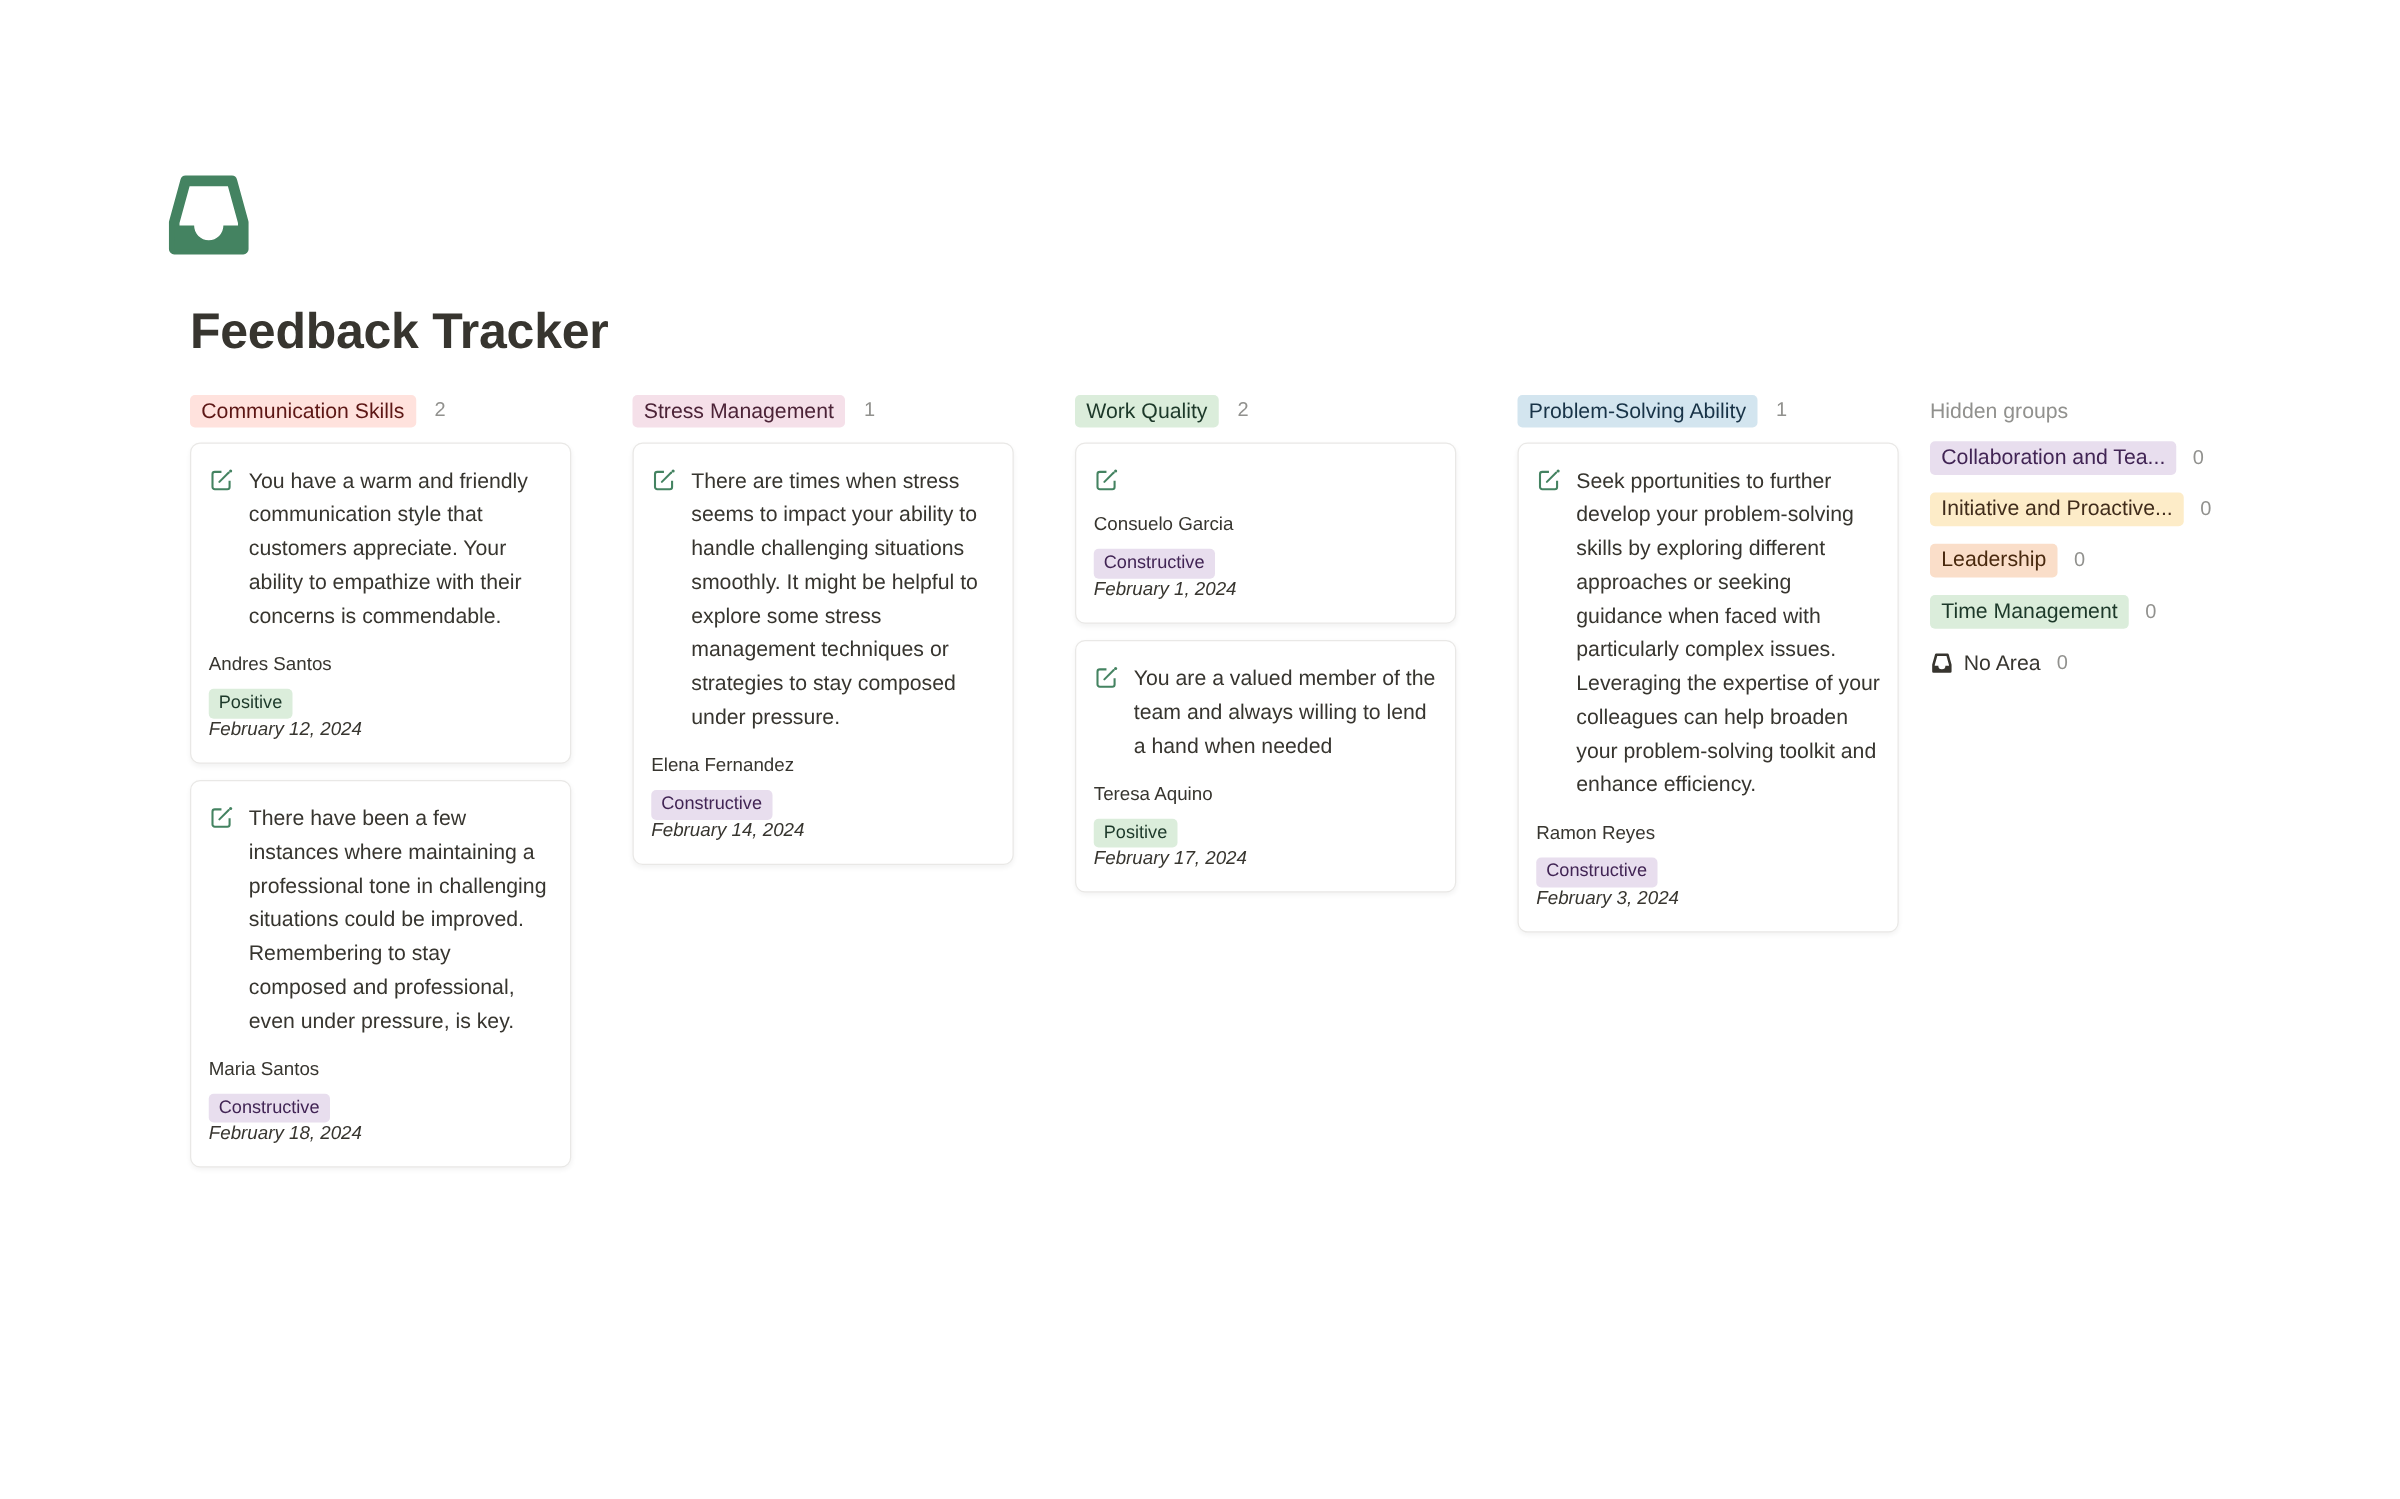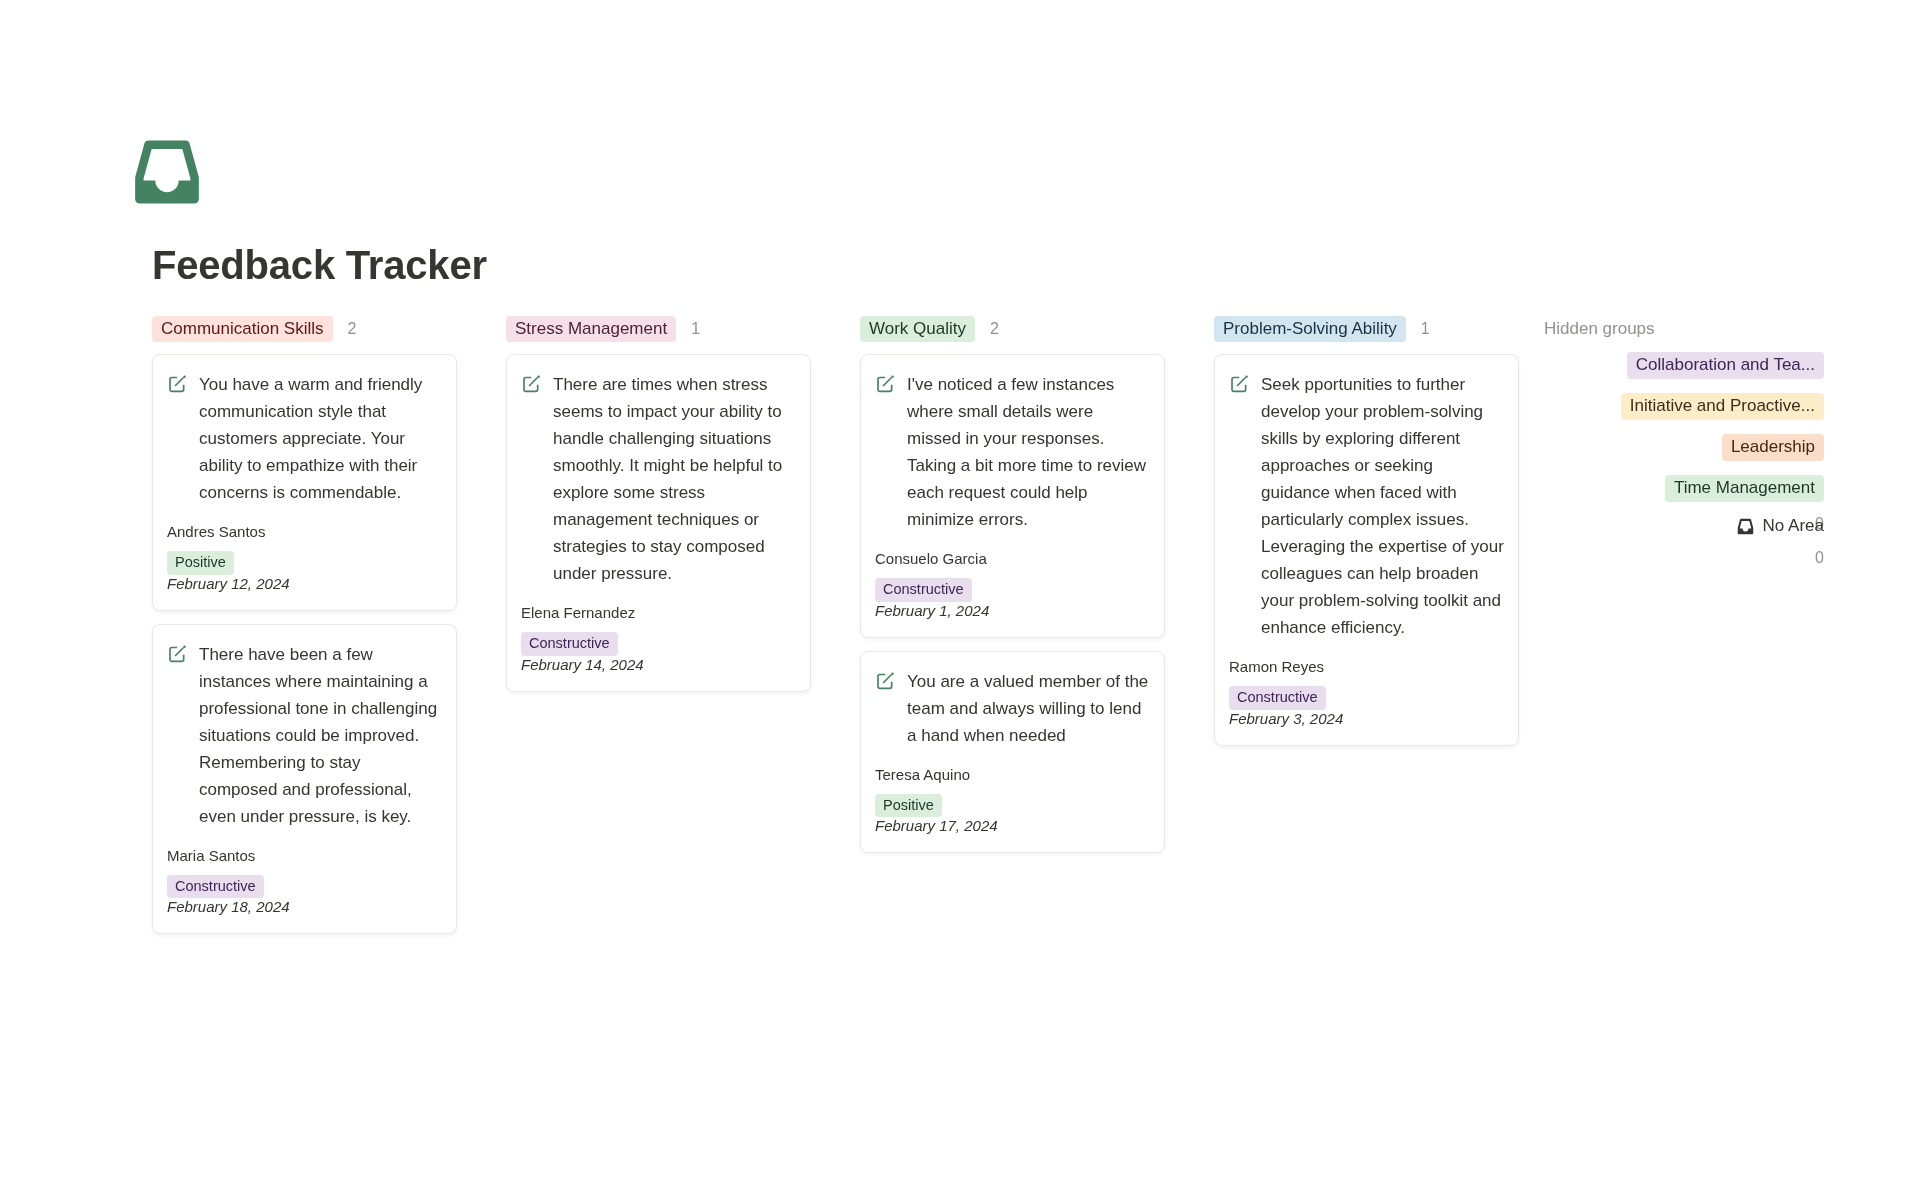--- a/index.html
+++ b/index.html
@@ -87,21 +87,21 @@
   .card-icon { width: 20px; height: 20px; flex: none; margin-top: 3px; color: #448361; }
   .card-icon svg, .ticon svg { width: 100%; height: 100%; display: block; }
   .card-text { font-size: 17px; line-height: 27px; font-weight: 500; color: #37352F; }
   .card-author { margin-top: 17px; font-size: 15px; color: #37352F; }
   .card-tag-row { margin-top: 11px; }
   .card-date { margin-top: 0; font-size: 15px; color: #37352F; font-style: italic; }
 
   
   .hidden-col { width: 280px; flex: none; }
   .hidden-heading { font-size: 17px; color: #91918E; height: 30px; display: flex; align-items: center; margin-bottom: 8px; }
-  .hidden-row { display: flex; align-items: flex-end; gap: 13px; margin-bottom: 12px; height: 29px; cursor: pointer; flex-direction: column; }
+  .hidden-row { display: flex; align-items: center; gap: 13px; margin-bottom: 12px; height: 29px; cursor: pointer; }
   .hidden-row .plain-label { display: flex; align-items: center; gap: 8px; font-size: 17px; font-weight: 500; color: #37352F; }
   .hidden-row .plain-label .hicon { width: 19px; height: 19px; display: inline-block; color: #37352F; }
 </style>
 </head>
 <body>
 
 <div class="page">
 
   <span class="page-icon">
     <svg viewBox="0 0 24 24" aria-hidden="true">
@@ -193,21 +193,20 @@
     <div class="cards">
   <div class="card">
     <div class="card-title-row">
       <span class="card-icon">
         <svg viewBox="0 0 24 24" fill="none" stroke="currentColor" stroke-width="2">
           <path d="M20 12.8 V18.6 a2.2 2.2 0 0 1 -2.2 2.2 H5.8 a2.2 2.2 0 0 1 -2.2 -2.2 V6.4 a2.2 2.2 0 0 1 2.2 -2.2 h6.4"></path>
           <path d="M10.2 13.8 L19.2 4.8" stroke-linecap="round"></path>
           <circle cx="21" cy="3.4" r="1.5" fill="currentColor" stroke="none"></circle>
         </svg>
       </span>
-      <div class="card-text">I've noticed a few instances where small details were missed in your responses. Taking a bit more time to review each request could help minimize errors.</div>
     </div>
     <div class="card-author">Consuelo Garcia</div>
     <div class="card-tag-row">
       <span class="tag small card-tag tag-purple">Constructive</span>
     </div>
     <div class="card-date">February 1, 2024</div>
   </div>
 
   <div class="card">
     <div class="card-title-row">

